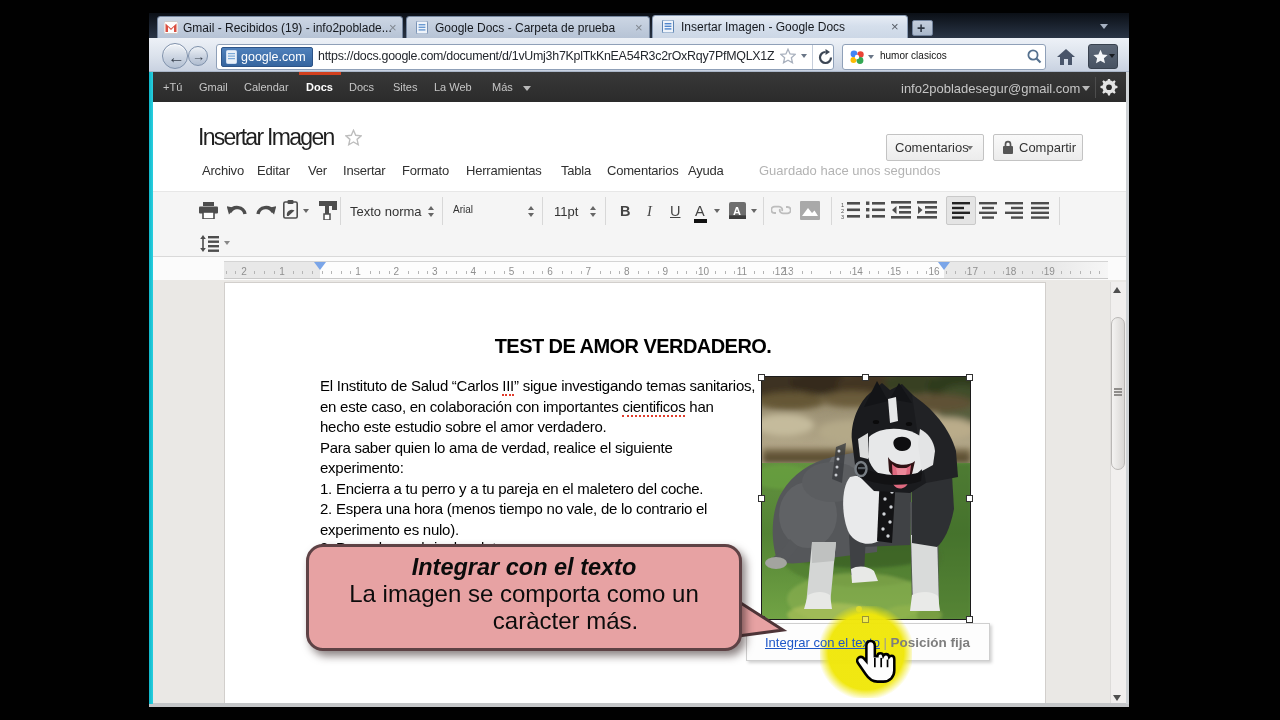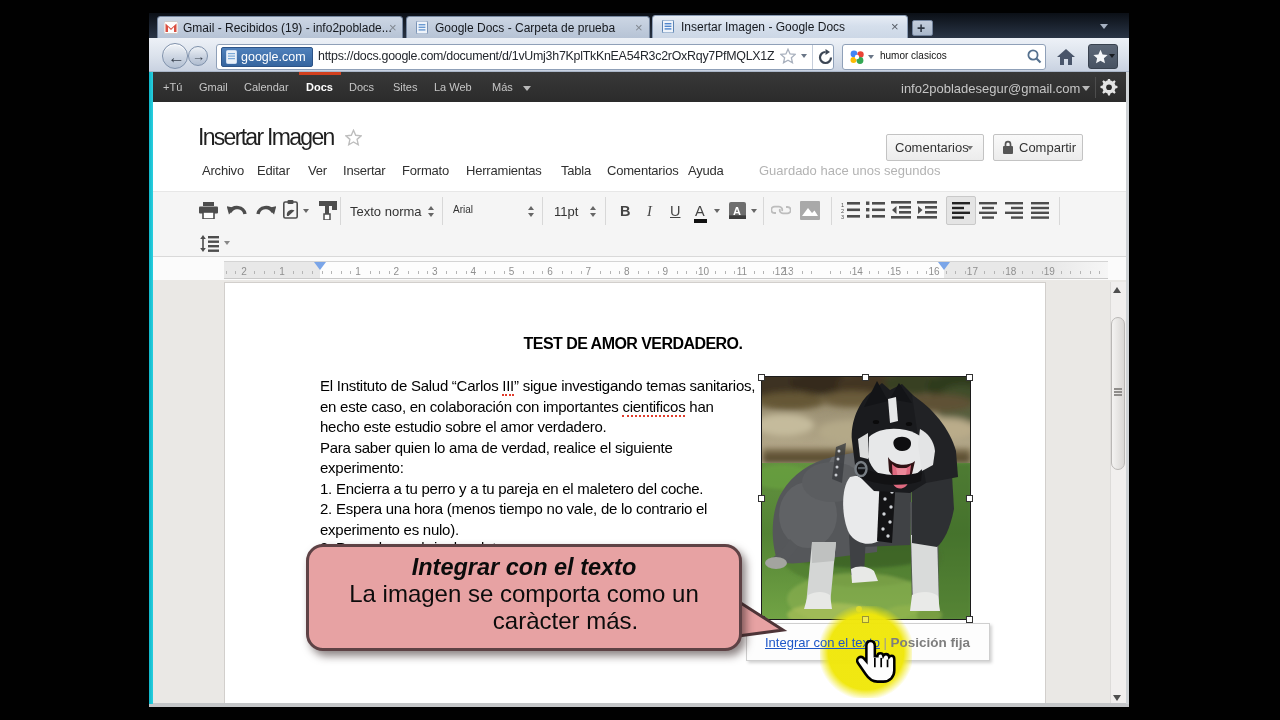--- a/index.html
+++ b/index.html
@@ -439,21 +439,21 @@
       <div class="rtick" style="left:865.5px"></div>
       <div class="rtick" style="left:875.1px"></div>
 </div>
 
 <div class="abs" style="left:314px;top:262px;width:0;height:0;border-left:6px solid transparent;border-right:6px solid transparent;border-top:8px solid #7aa5e8;"></div>
 <div class="abs" style="left:938px;top:262px;width:0;height:0;border-left:6px solid transparent;border-right:6px solid transparent;border-top:8px solid #7aa5e8;"></div>
 
 <div class="abs" id="docarea"></div>
 <div class="abs" id="page"></div>
 
-<div class="abs" style="left:224px;top:335px;width:818px;text-align:center;font-weight:bold;font-size:16px;letter-spacing:-0.55px;color:#000;">TEST DE AMOR VERDADERO.</div>
+<div class="abs" style="left:224px;top:335px;width:818px;text-align:center;font-weight:bold;font-size:20px;letter-spacing:-0.55px;color:#000;">TEST DE AMOR VERDADERO.</div>
 <div class="abs doct" style="left:320px;top:377px;">El Instituto de Salud “Carlos <span class="sp">III</span>” sigue investigando temas sanitarios,</div>
 <div class="abs doct" style="left:320px;top:397.5px;">en este caso, en colaboración con importantes <span class="sp">cientificos</span> han</div>
 <div class="abs doct" style="left:320px;top:418px;">hecho este estudio sobre el amor verdadero.</div>
 <div class="abs doct" style="left:320px;top:438.5px;">Para saber quien lo ama de verdad, realice el siguiente</div>
 <div class="abs doct" style="left:320px;top:459px;">experimento:</div>
 <div class="abs doct" style="left:320px;top:479.5px;">1. Encierra a tu perro y a tu pareja en el maletero del coche.</div>
 <div class="abs doct" style="left:320px;top:500px;">2. Espera una hora (menos tiempo no vale, de lo contrario el</div>
 <div class="abs doct" style="left:320px;top:520.5px;">experimento es nulo).</div>
 <div class="abs doct" style="left:320px;top:538.5px;">3. Procedas a abrir el maletero.</div>
 

